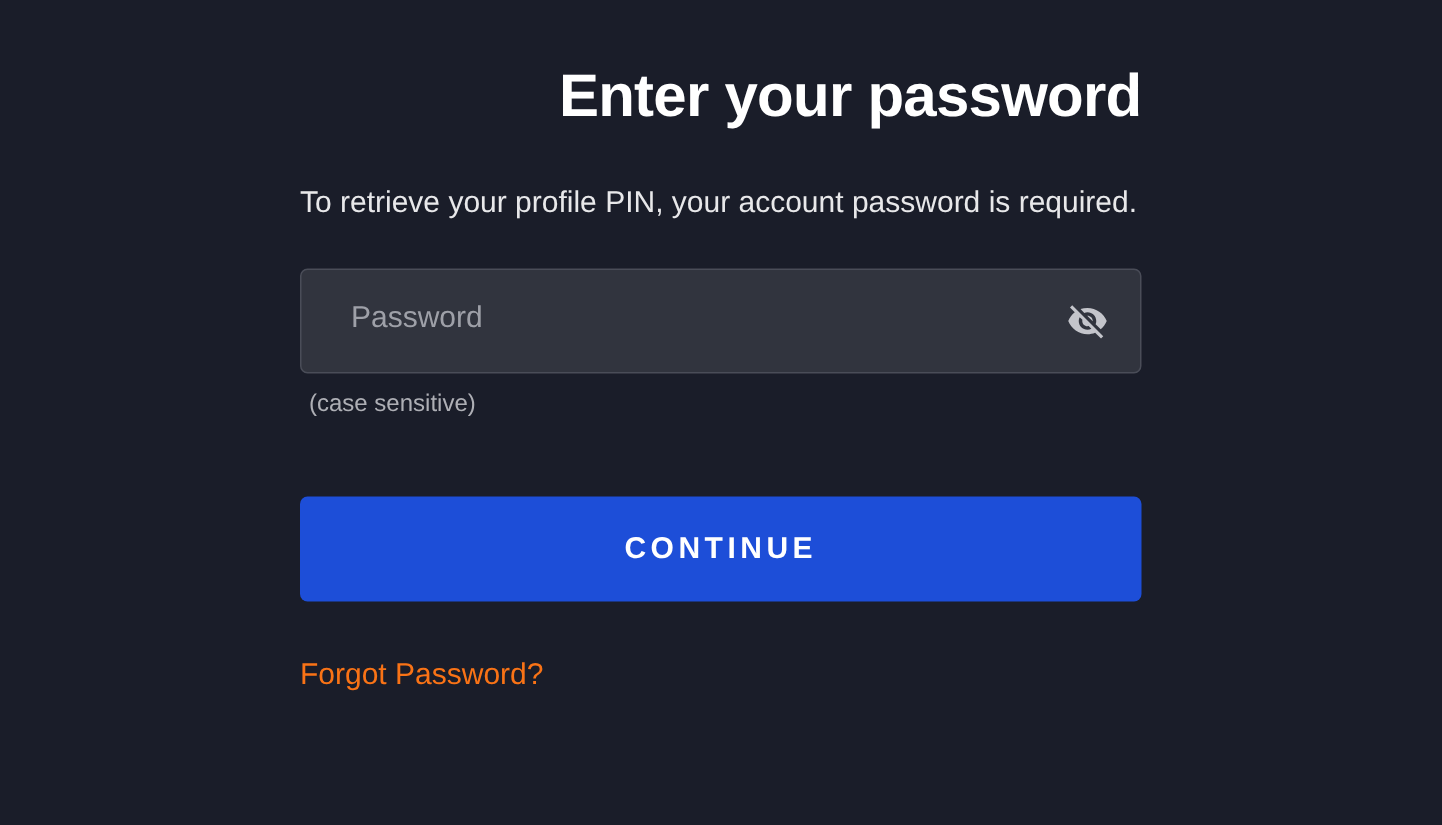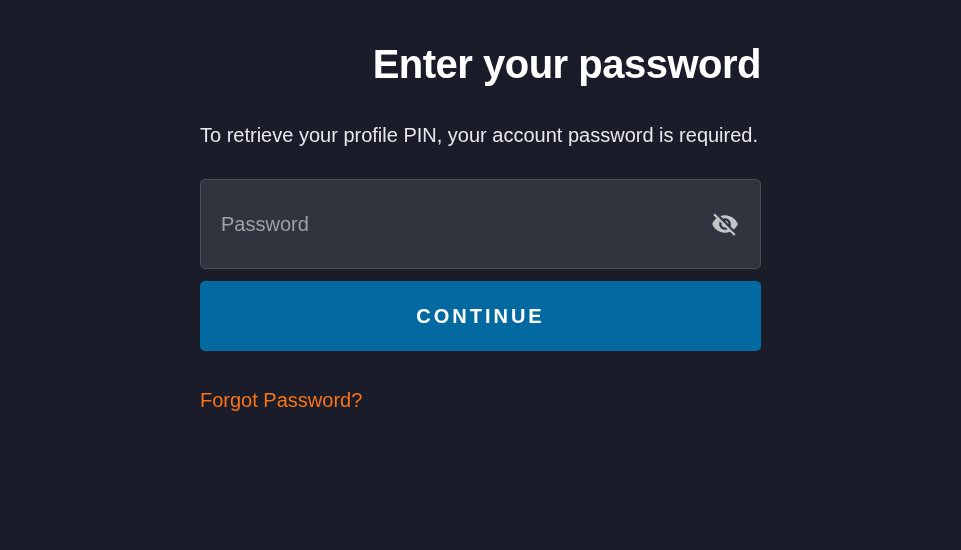--- a/index.html
+++ b/index.html
@@ -31,26 +31,26 @@
       color: #e8e8ea;
       line-height: 1.6;
       margin-bottom: 28px;
     }
     .input-wrapper {
       position: relative;
       margin-bottom: 12px;
     }
     .password-input {
       width: 100%;
-      height: 90px;
+      height: 70px;
       background-color: #31343e;
       border: 1px solid #4a4d58;
       border-radius: 5px;
-      padding: 0 60px 0 20px;
-      font-size: 20px;
+      padding: 0 60px 0 33px;
+      font-size: 12px;
       color: #ffffff;
       caret-color: #5bdde0;
       outline: none;
     }
     .password-input::placeholder {
       color: #9ea0a8;
       font-size: 20px;
     }
     .eye-icon {
       position: absolute;
@@ -71,21 +71,21 @@
     }
     .hint {
       font-size: 16px;
       color: #aeafb5;
       margin-left: 6px;
       margin-bottom: 52px;
     }
     .continue-btn {
       width: 100%;
       height: 70px;
-      background-color: #0369a1;
+      background-color: #1d4ed8;
       border: none;
       border-radius: 5px;
       color: #ffffff;
       font-size: 20px;
       font-weight: 700;
       letter-spacing: 3px;
       cursor: pointer;
       margin-bottom: 38px;
     }
     .forgot-link {
@@ -104,17 +104,18 @@
 
   <div class="input-wrapper">
     <input type="password" class="password-input" autofocus="" placeholder="Password" style="">
     <span class="eye-icon">
       <svg viewBox="0 0 24 24">
         <path d="M12 7c2.76 0 5 2.24 5 5 0 .65-.13 1.26-.36 1.83l2.92 2.92c1.51-1.26 2.7-2.89 3.43-4.75-1.73-4.39-6-7.5-11-7.5-1.4 0-2.74.25-3.98.7l2.16 2.16C10.74 7.13 11.35 7 12 7zM2 4.27l2.28 2.28.46.46C3.08 8.3 1.78 10.02 1 12c1.73 4.39 6 7.5 11 7.5 1.55 0 3.03-.3 4.38-.84l.42.42L19.73 22 21 20.73 3.27 3 2 4.27zM7.53 9.8l1.55 1.55c-.05.21-.08.43-.08.65 0 1.66 1.34 3 3 3 .22 0 .44-.03.65-.08l1.55 1.55c-.67.33-1.41.53-2.2.53-2.76 0-5-2.24-5-5 0-.79.2-1.53.53-2.2zm4.31-.78l3.15 3.15.02-.16c0-1.66-1.34-3-3-3l-.17.01z"></path>
       </svg>
     </span>
   </div>
 
+  <p class="hint">(case sensitive)</p>
 
   <button class="continue-btn">CONTINUE</button>
 
   <a class="forgot-link">Forgot Password?</a>
 </div>
 
 </body></html>

